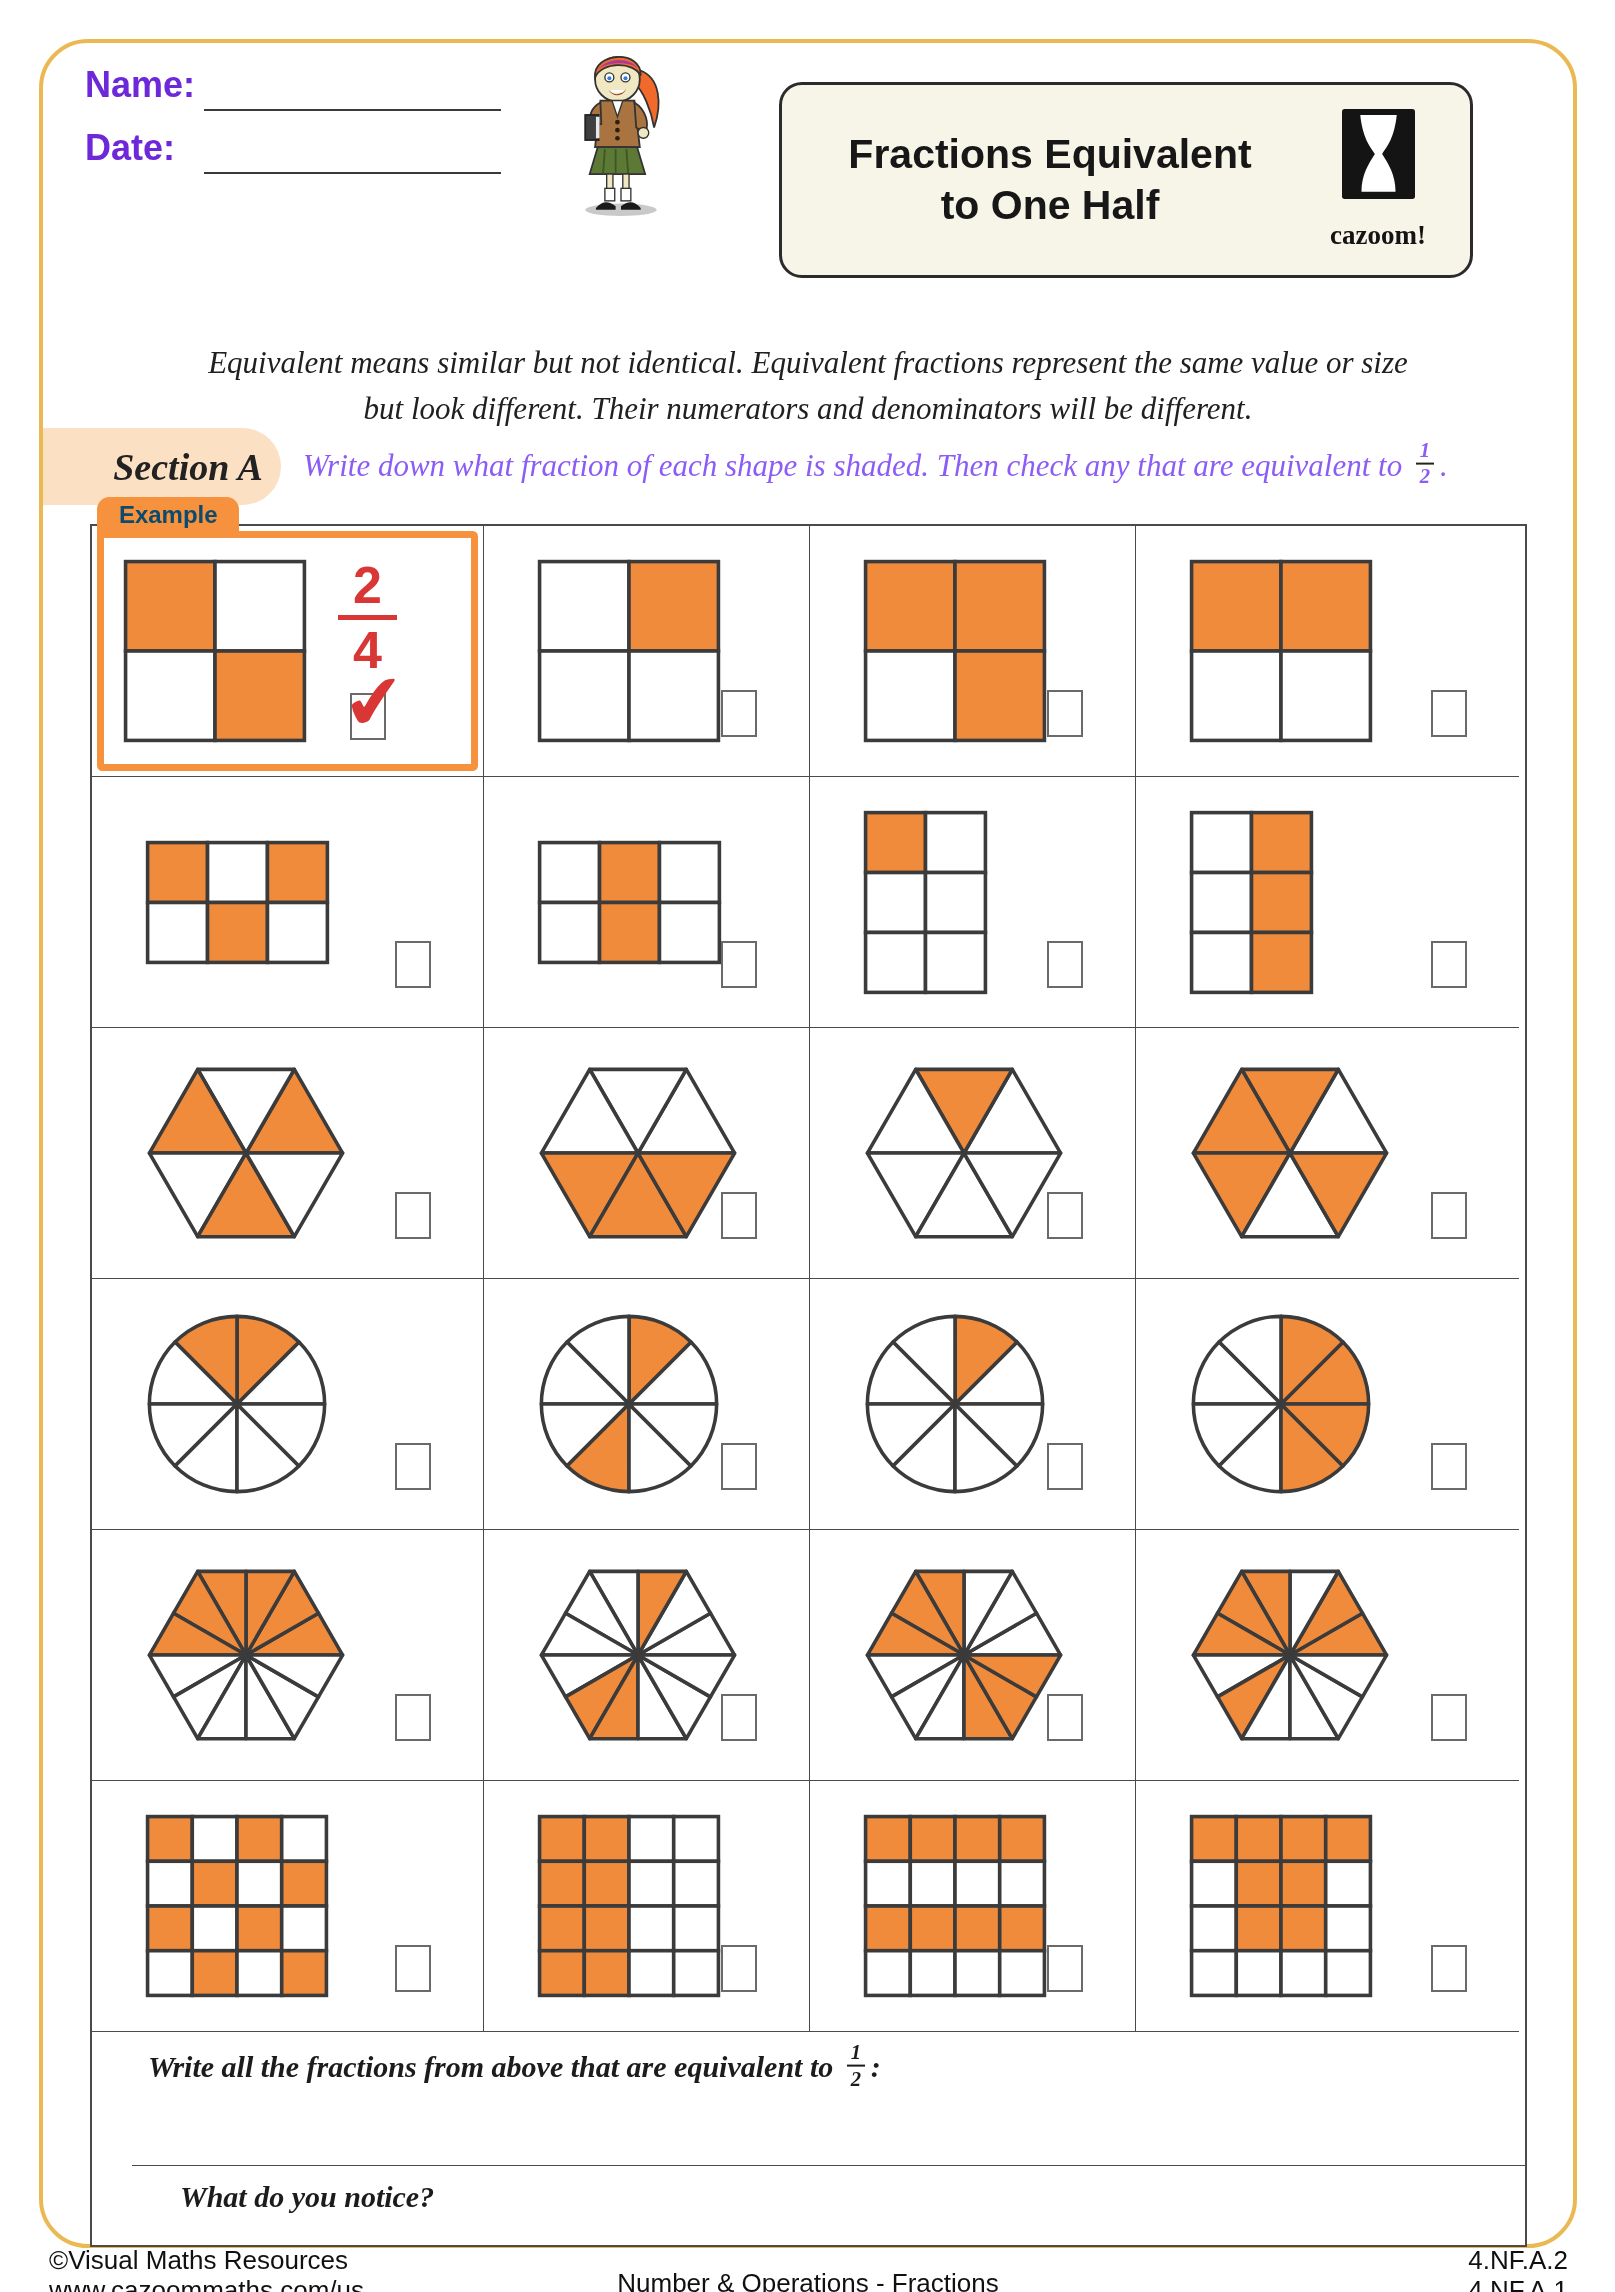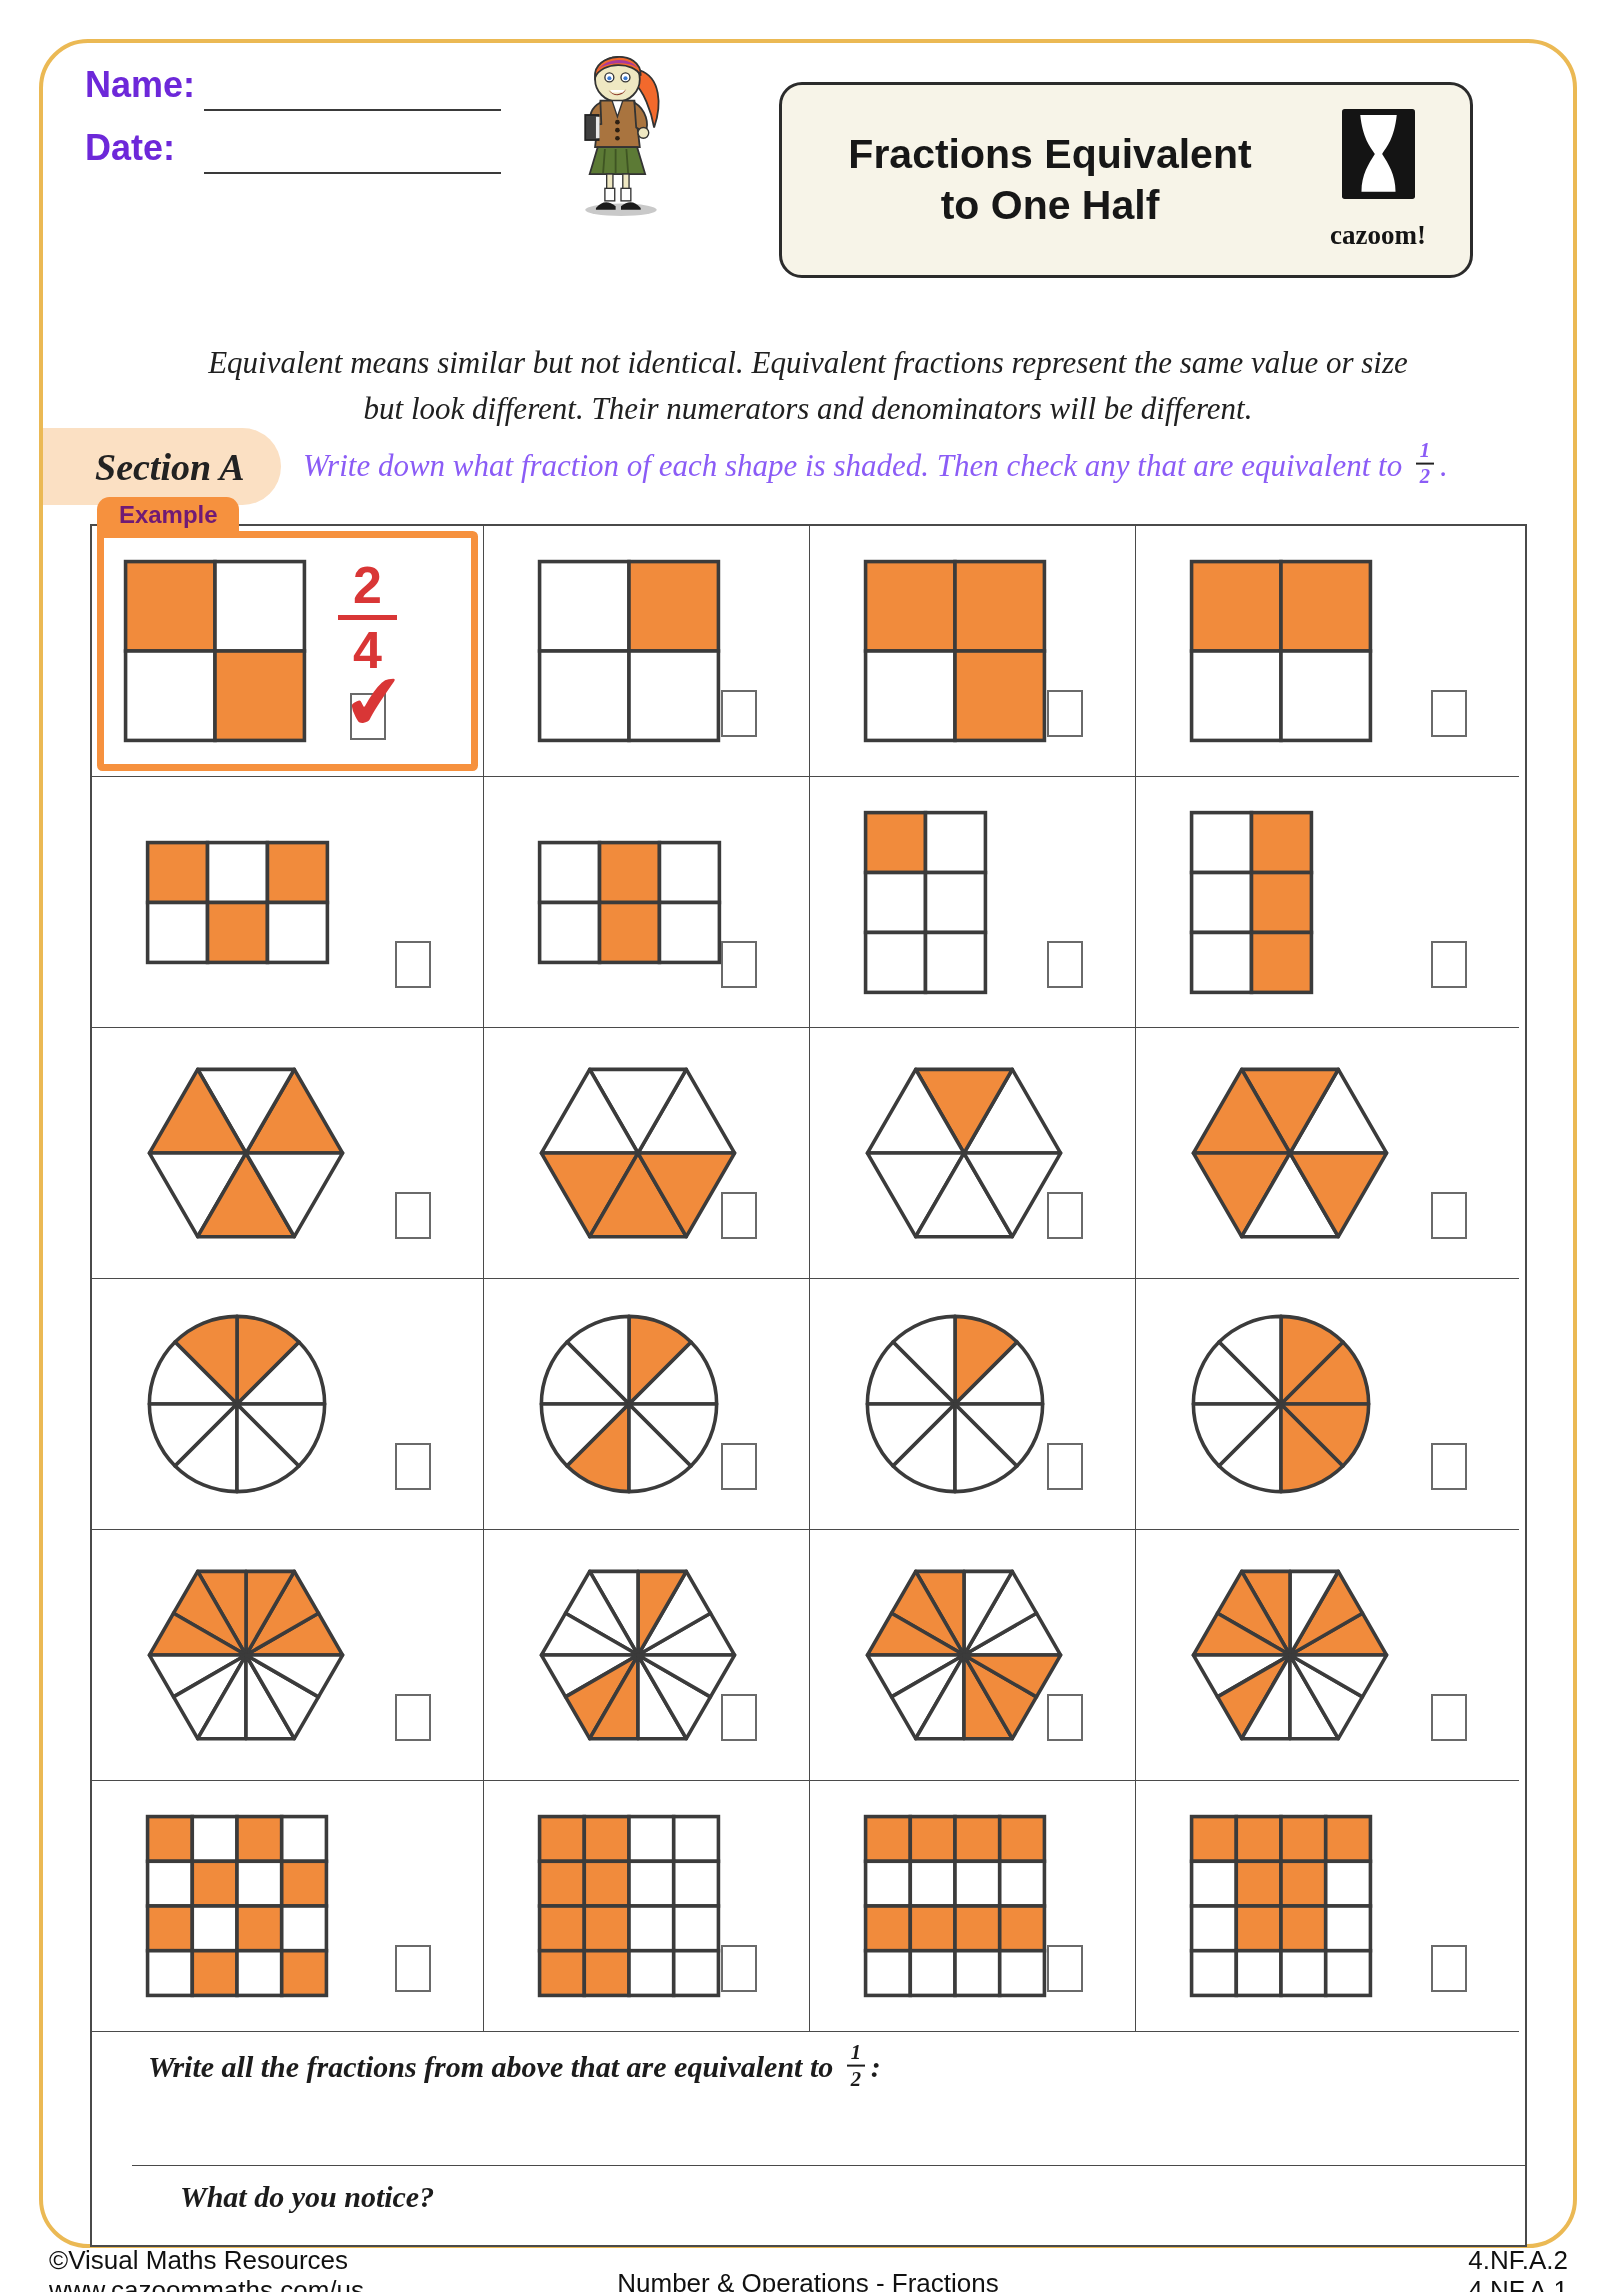--- a/index.html
+++ b/index.html
@@ -14,21 +14,21 @@
              border:3.6px solid #2b2b2b;border-radius:23px;display:flex;align-items:center;}
   .title-text{flex:1;text-align:center;font-size:41px;font-weight:bold;color:#171717;line-height:1.25;padding-left:16px;}
   .logo-wrap{width:152px;text-align:center;padding-right:16px;}
   .logo-mark{display:inline-block;background:#141414;width:73px;height:90px;border-radius:2.7px;}
   .logo-name{font-family:"Liberation Serif",serif;font-weight:bold;font-size:27px;color:#141414;margin-top:18px;}
 
   .intro{position:absolute;left:0;right:0;top:340px;text-align:center;
          font-family:"Liberation Serif",serif;font-style:italic;font-size:31px;color:#202020;line-height:1.48;}
 
   .section-pill{position:absolute;left:43px;top:428px;width:238px;height:77px;background:#FBE0C3;
-                border-radius:0 39px 39px 0;display:flex;align-items:center;}
+                border-radius:0 39px 39px 0;display:flex;align-items:center;justify-content:center;}
   .section-pill span{font-family:"Liberation Serif",serif;font-weight:bold;font-style:italic;font-size:38px;color:#222;padding-left:52px;}
   .instruction{position:absolute;left:303px;top:444px;width:1254px;
                font-family:"Liberation Serif",serif;font-style:italic;font-size:31px;color:#8b5cf6;}
 
   .frac-sm{display:inline-block;vertical-align:middle;text-align:center;font-size:20.6px;font-weight:bold;
            line-height:1.1;margin:0 6.3px;transform:translateY(-5.4px);font-style:italic;}
   .frac-sm .fnum{display:block;border-bottom:2.7px solid #222;padding:0 3.6px 0.9px;}
   .frac-sm .fden{display:block;padding-top:0.9px;}
 
   
@@ -36,21 +36,21 @@
   .wgrid{display:grid;grid-template-columns:392px 326px 326px 383px;grid-auto-rows:251px;}
   .cell{position:relative;border-right:1.8px solid #4a4a4a;border-bottom:1.8px solid #4a4a4a;
         display:flex;align-items:center;}
   .cell:nth-child(4n){border-right:none;}
   .shape-wrap{margin-left:52px;line-height:0;}
   .cell.example .shape-wrap{margin-left:30px;}
   .checkbox{position:absolute;right:52px;bottom:39px;width:32px;height:43px;border:2.7px solid #6a6a6a;background:#fff;}
   .checkmark{position:absolute;right:36px;bottom:38px;font-size:75px;color:#D93636;line-height:1;transform:rotate(-6deg);z-index:2;}
 
   .ex-border{position:absolute;inset:5.4px;border:7.2px solid #F6913E;border-radius:5.4px;pointer-events:none;z-index:1;}
-  .ex-tab{position:absolute;left:5.4px;top:-29px;background:#F6913E;color:#701a75;font-weight:bold;font-size:24px;
+  .ex-tab{position:absolute;left:5.4px;top:-29px;background:#F6913E;color:#0c4a6e;font-weight:bold;font-size:24px;
           padding:3.6px 21.5px 7.2px;border-radius:12.5px 12.5px 0 0;z-index:1;}
   .ex-frac{position:absolute;right:86px;top:32px;width:59px;text-align:center;color:#D93636;
            font-weight:bold;font-size:52px;line-height:1.05;z-index:1;}
   .ex-frac .fnum{display:block;border-bottom:5.4px solid #D93636;padding-bottom:2.7px;margin-bottom:2.7px;}
   .cell.example .checkbox{right:97px;bottom:36px;}
   .cell.example .checkmark{right:77px;bottom:36px;}
 
   .qrow{position:relative;font-family:"Liberation Serif",serif;font-weight:bold;font-style:italic;
         font-size:30px;color:#1c1c1c;padding:14.3px 0 0 16px;box-sizing:border-box;margin-left:40px;}
   .qrow1{height:134px;border-bottom:1.8px solid #4a4a4a;}

